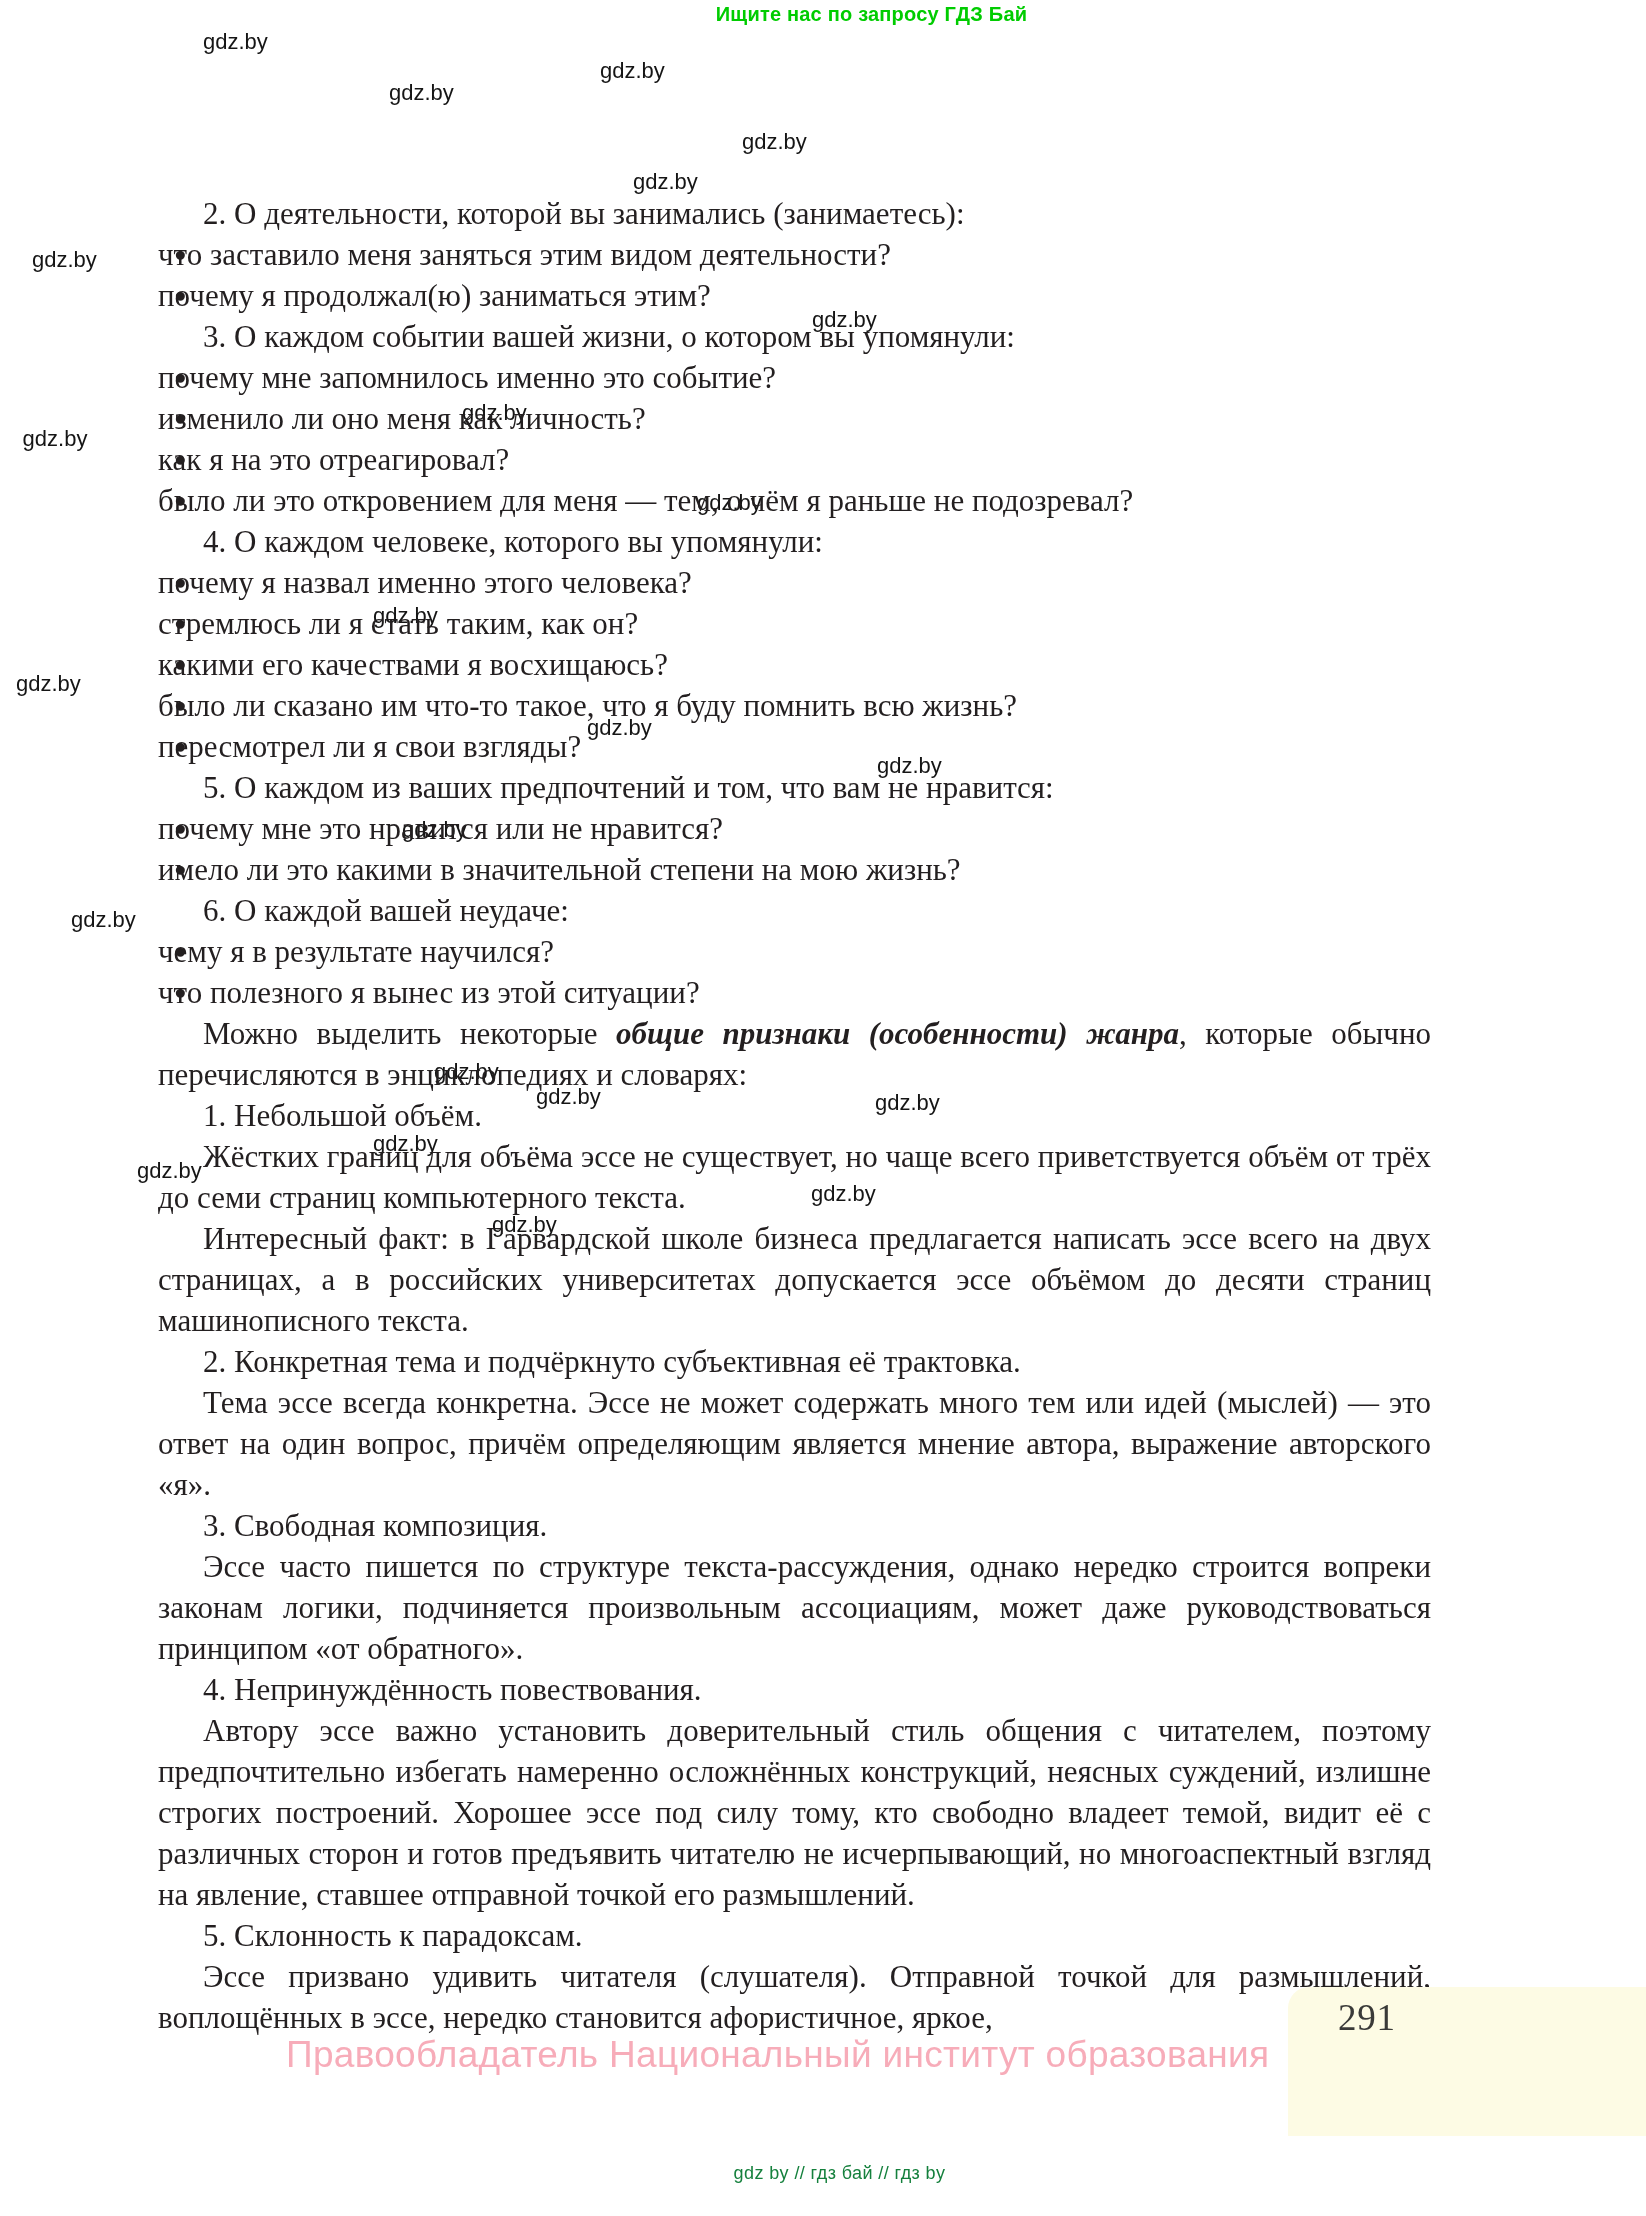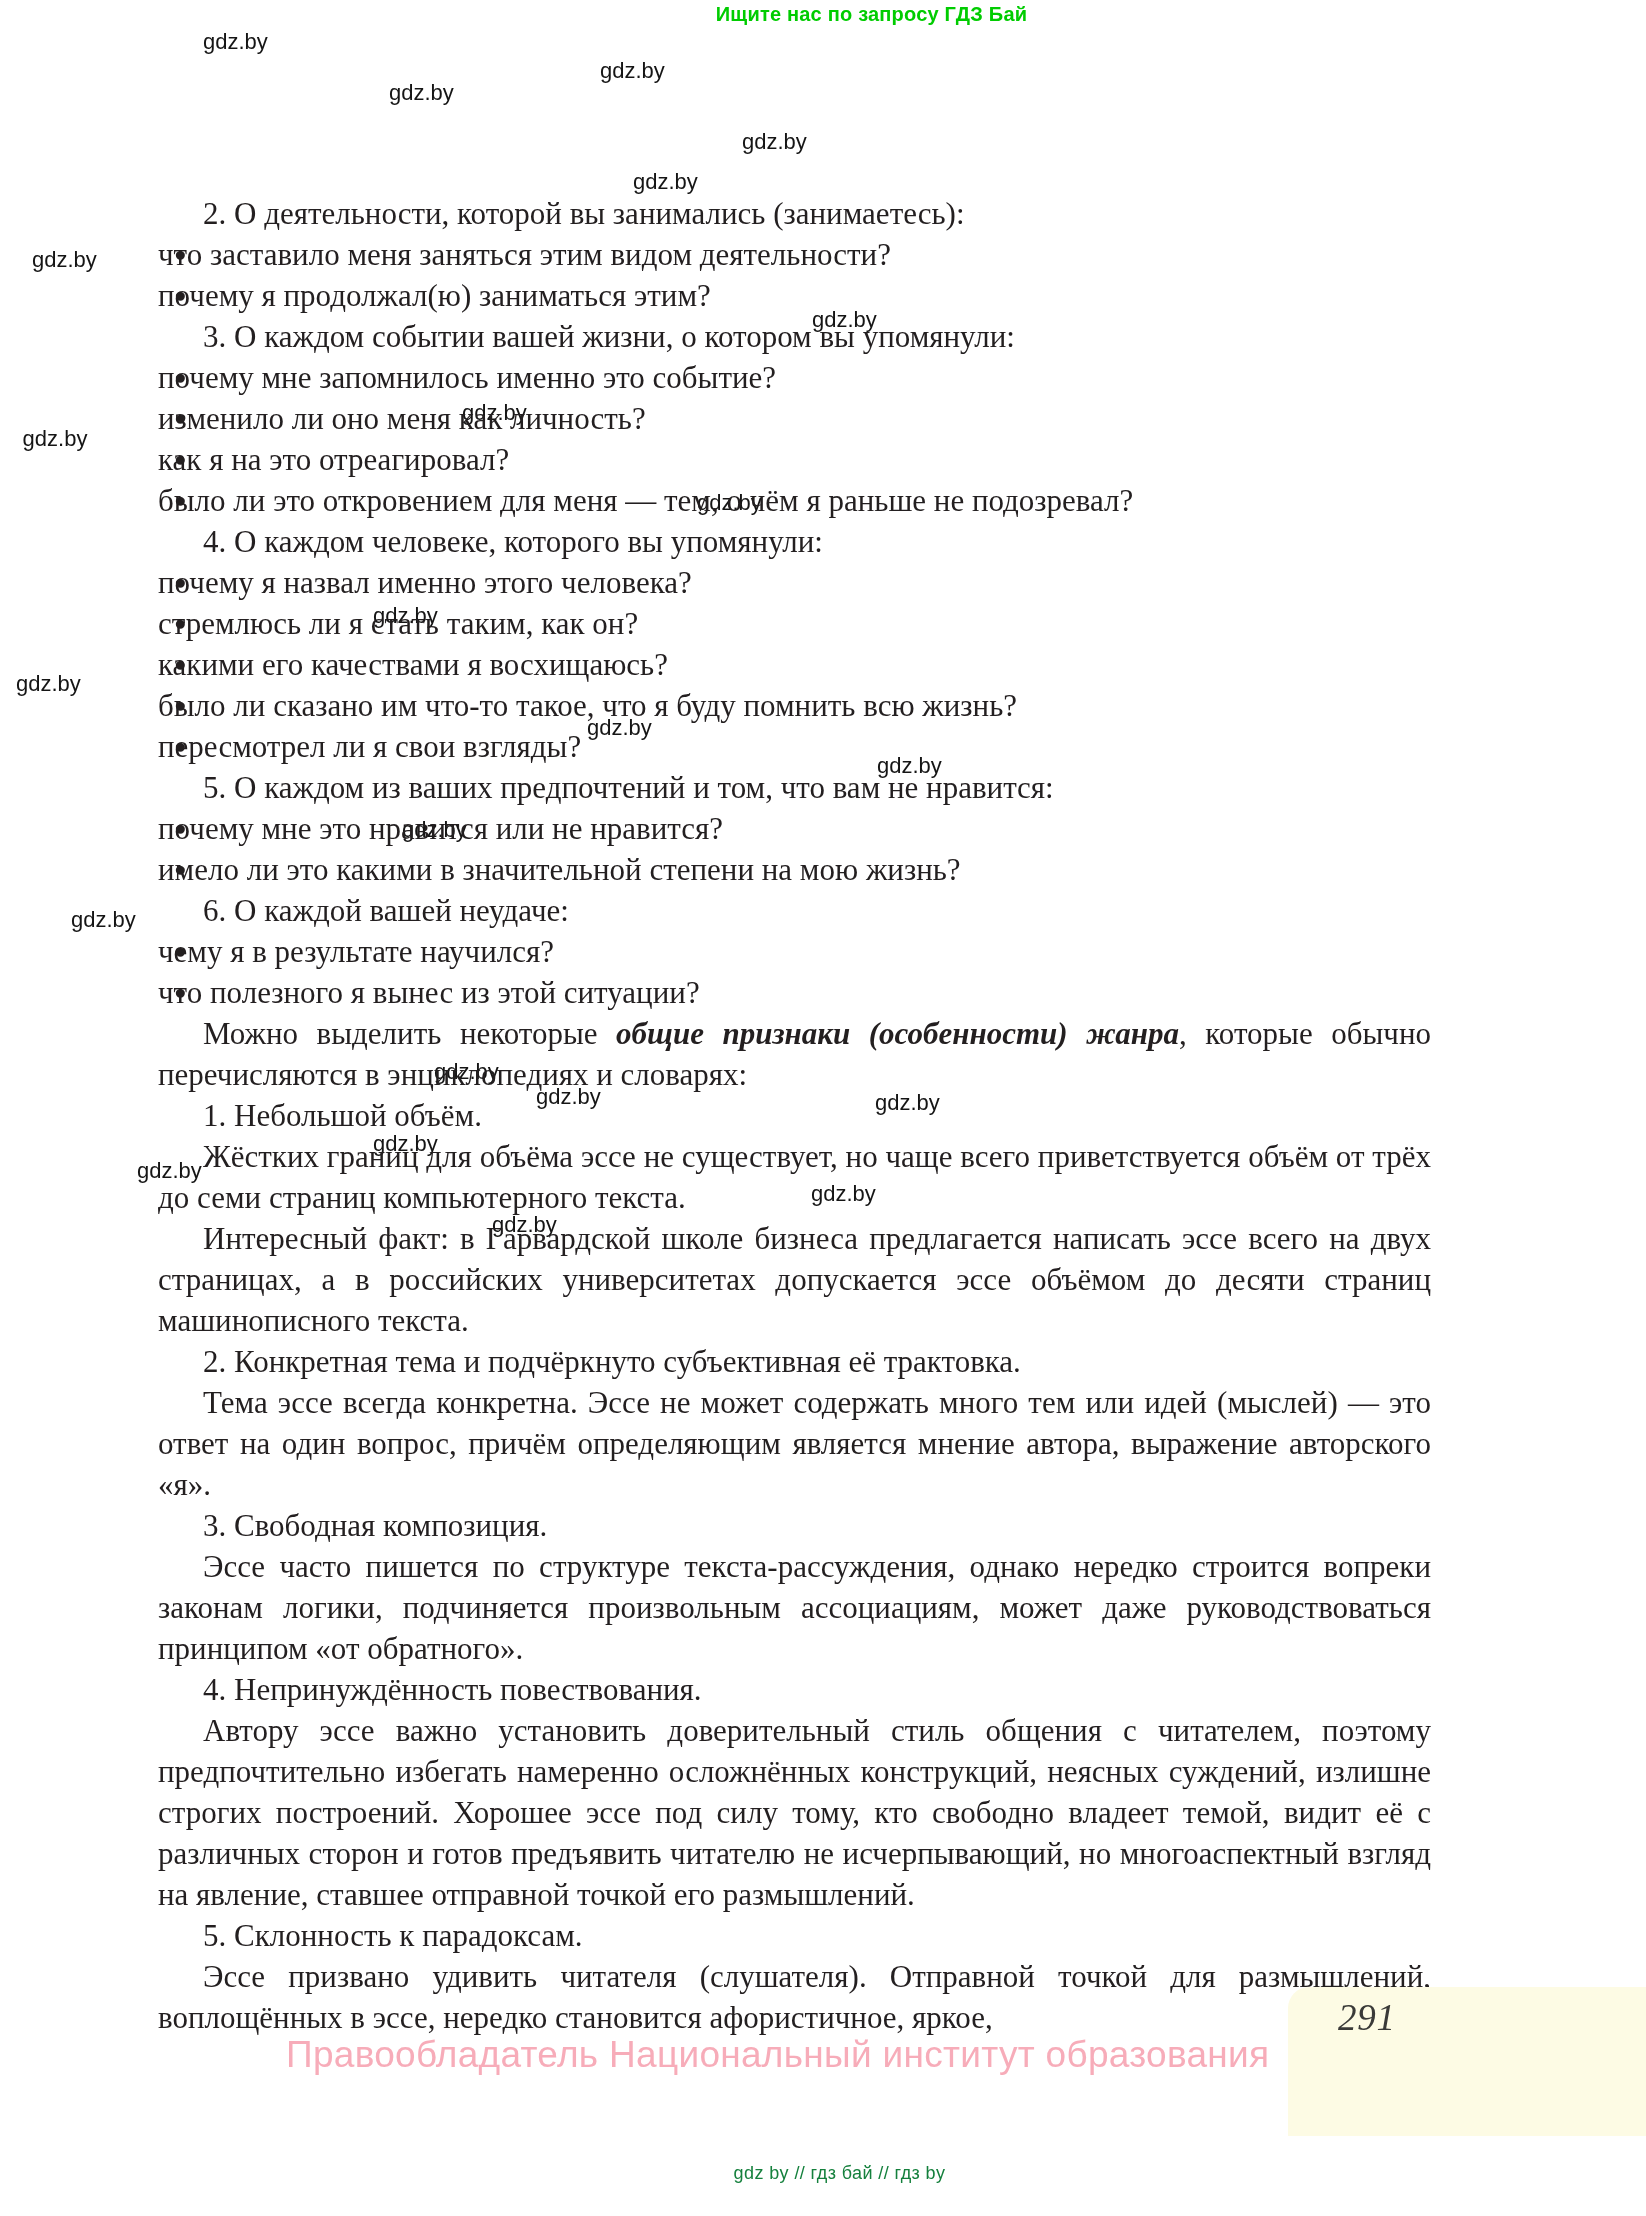--- a/index.html
+++ b/index.html
@@ -94,21 +94,20 @@
     background: #fdfbe4;
     border-top-left-radius: 21px;
   }
   .page-number {
     position: absolute;
     left: 1338px;
     top: 1996px;
     font-size: 37px;
     color: #3a3a38;
     letter-spacing: 0.8px;
-    font-style: italic;
   }
 
   
   .copyright {
     position: absolute;
     left: 286px;
     top: 2034px;
     font-family: "Liberation Sans", sans-serif;
     font-size: 37px;
     color: #f7acb9;

